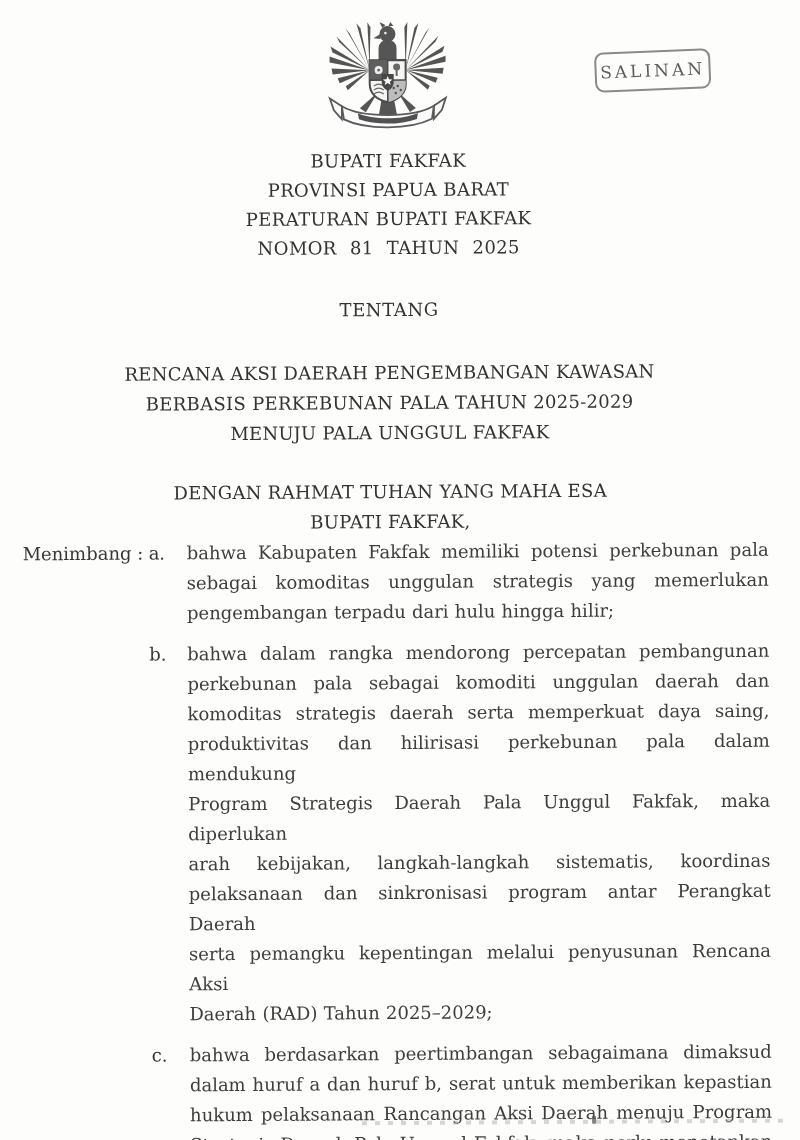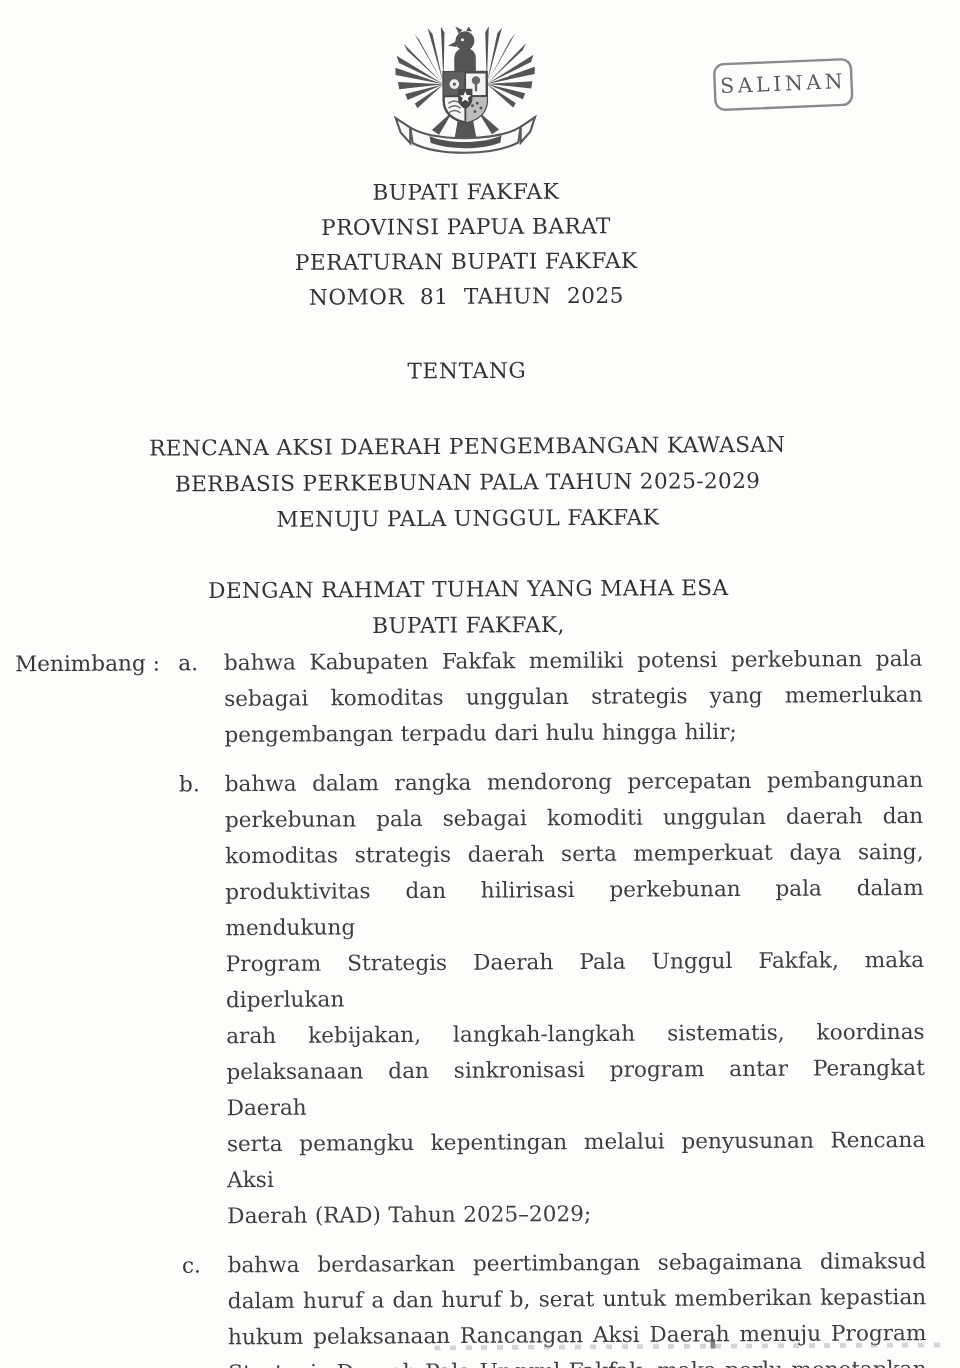--- a/index.html
+++ b/index.html
@@ -31,21 +31,21 @@
 
   .tentang { position: absolute; top: 299px; left: 0; width: 780px; text-align: center;
              font-size: 18px; letter-spacing: .6px; color: #333; }
 
   .title { position: absolute; top: 358px; left: 0; width: 780px; }
   .invocation { position: absolute; top: 477px; left: 0; width: 780px; }
   .center-lines .jl, .center-lines div { text-align: center; text-align-last: center;
              font-size: 18px; line-height: 30px; letter-spacing: .3px; color: #333; }
 
   .menimbang { position: absolute; top: 537px; left: 0; width: 800px; font-size: 18px; }
-  .m-label { position: absolute; left: 12px; top: 0; line-height: 30px; color: #363636; text-align: center; }
+  .m-label { position: absolute; left: 22px; top: 0; line-height: 30px; color: #363636; text-align: center; }
   .items { position: absolute; left: 148px; top: 0; width: 622px; }
   .item { display: grid; grid-template-columns: 38px 1fr; margin-bottom: 11px; }
   .marker { line-height: 30px; color: #363636; }
   .itext { width: 582px; }
   .itext .jl { line-height: 30px; text-align: justify; text-align-last: justify;
                word-spacing: .5px; color: #3d3d3d; }
   .itext .jl.jl-last { text-align-last: left; }
 
   .cutoff { position: absolute; top: 1121px; left: 358px; width: 424px; height: 4px;
             background: repeating-linear-gradient(90deg, #9a9a9a 0 5px, transparent 5px 13px);

